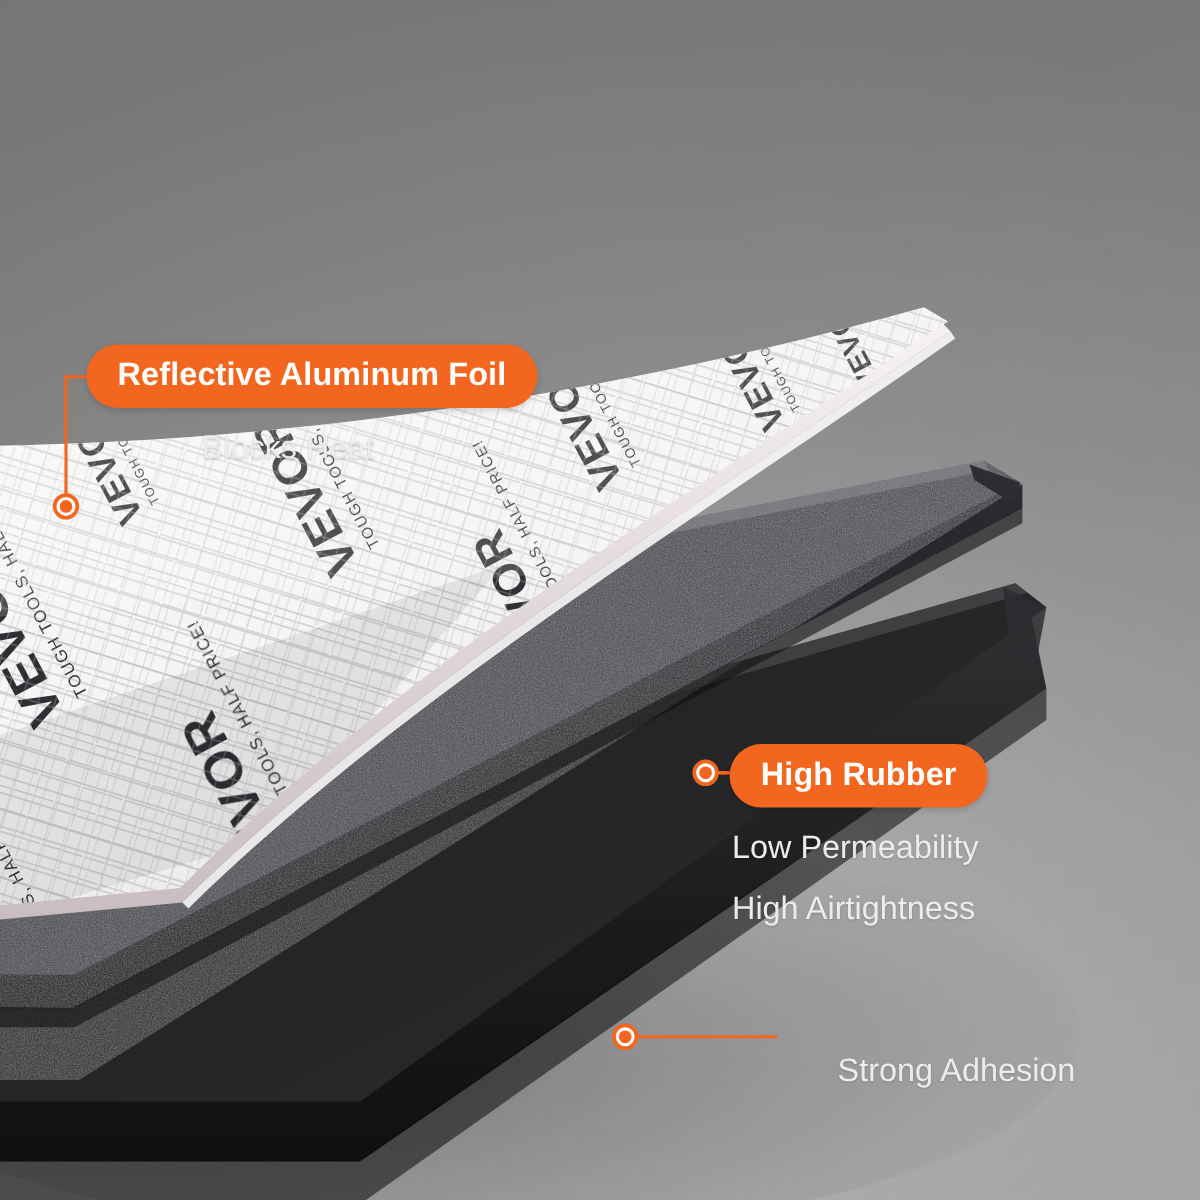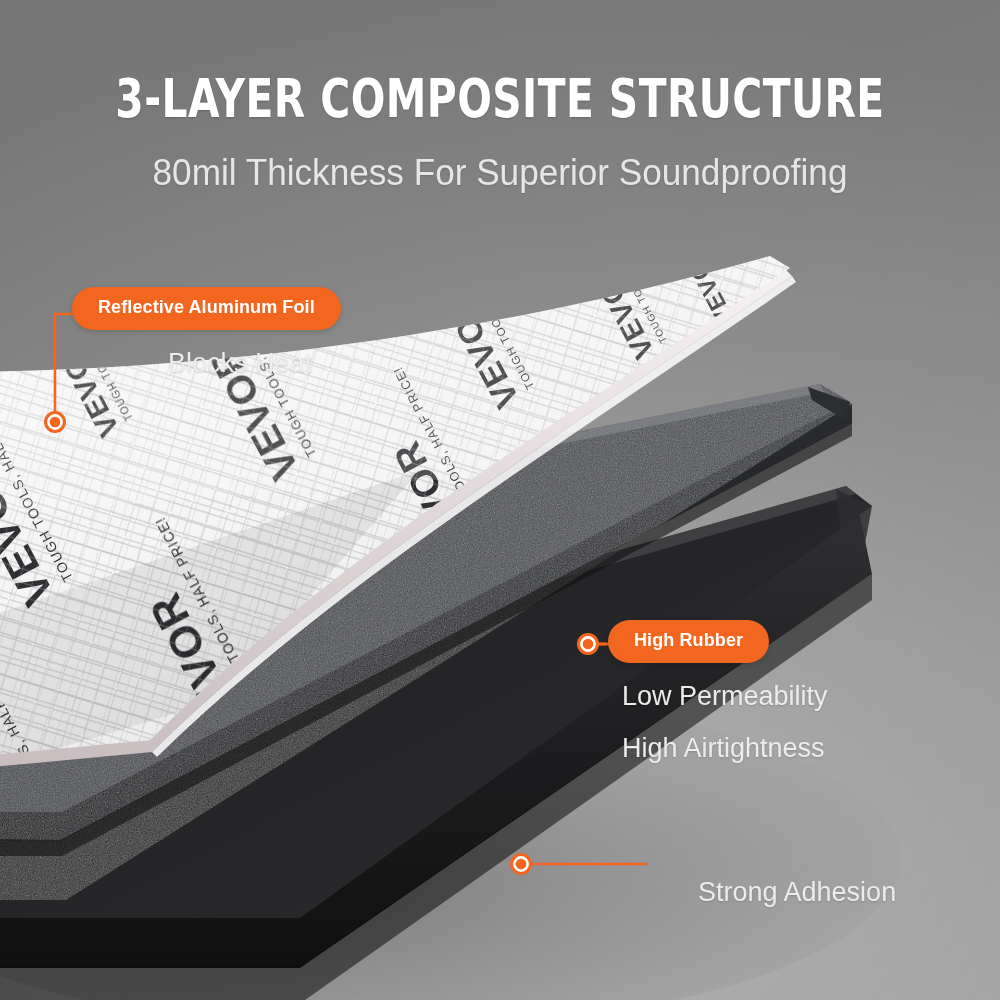--- a/index.html
+++ b/index.html
@@ -35,42 +35,42 @@
   .art{position:absolute;left:0;top:0;width:1000px;height:1000px;}
   .art svg{display:block;width:1000px;height:1000px;}
 
   
   .callout{position:absolute;}
   .pill{
     display:inline-block;
     background:#F2661F;
     color:#ffffff;
     font-weight:700;
-    font-size:18px;
+    font-size:27px;
     letter-spacing:0.1px;
     padding:11px 26px 13px 26px;
     border-radius:999px;
     white-space:nowrap;
     box-shadow:0 2px 5px rgba(0,0,0,0.16);
     line-height:1.08;
   }
   .sub{
     color:#ececec;
     font-size:27px;
     line-height:1.30;
     white-space:nowrap;
     text-shadow:0 1px 2px rgba(0,0,0,0.16);
   }
 
   
   #callout-foil{left:72px;top:287px;}
   #callout-foil .sub{margin-top:16px;margin-left:96px;}
 
   #callout-butyl{left:608px;top:620px;text-align:left;}
-  #callout-butyl .sub{margin-top:16px;margin-left:14px;}
+  #callout-butyl .sub{margin-top:16px;margin-left:2px;}
 
   #callout-adhesive{left:638px;top:843px;text-align:left;}
   #callout-adhesive .sub{margin-top:32px;margin-left:60px;}
 
   
   .lead{position:absolute;left:0;top:0;width:1000px;height:1000px;pointer-events:none;}
 </style>
 </head>
 <body>
 
@@ -253,24 +253,20 @@
           <path d="M -80 300 L 820 250 L 560 470 L -80 520 Z" fill="#ffffff" opacity="0.16"></path>
           <path d="M -80 640 L 420 470 L 220 700 L -80 790 Z" fill="#000000" opacity="0.07"></path>
         </g>
 
         <path d="M 152 752 C 335 572, 570 430, 792 276 L 796 282
                  C 575 437, 340 578, 157 757 Z" fill="#ffffff" opacity="0.85"></path>
       </g>
     </svg>
   </div>
 
-  <div class="hdr">
-    <h1 class="title">3-LAYER COMPOSITE STRUCTURE</h1>
-    <p class="subtitle">80mil Thickness For Superior Soundproofing</p>
-  </div>
 
   <svg class="lead" viewBox="0 0 1000 1000" xmlns="http://www.w3.org/2000/svg">
 
     <path d="M 90 314 L 55 314 L 55 418" fill="none" stroke="#F2661F" stroke-width="2.6" stroke-linecap="round"></path>
 
     <path d="M 606 644 L 592 644" fill="none" stroke="#F2661F" stroke-width="2.6" stroke-linecap="round"></path>
     <path d="M 592 644 L 606 644" fill="none" stroke="#F2661F" stroke-width="2.6"></path>
     <line x1="588" y1="644" x2="612" y2="644" stroke="#F2661F" stroke-width="2.6"></line>
 
     <line x1="521" y1="864" x2="648" y2="864" stroke="#F2661F" stroke-width="2.6"></line>

